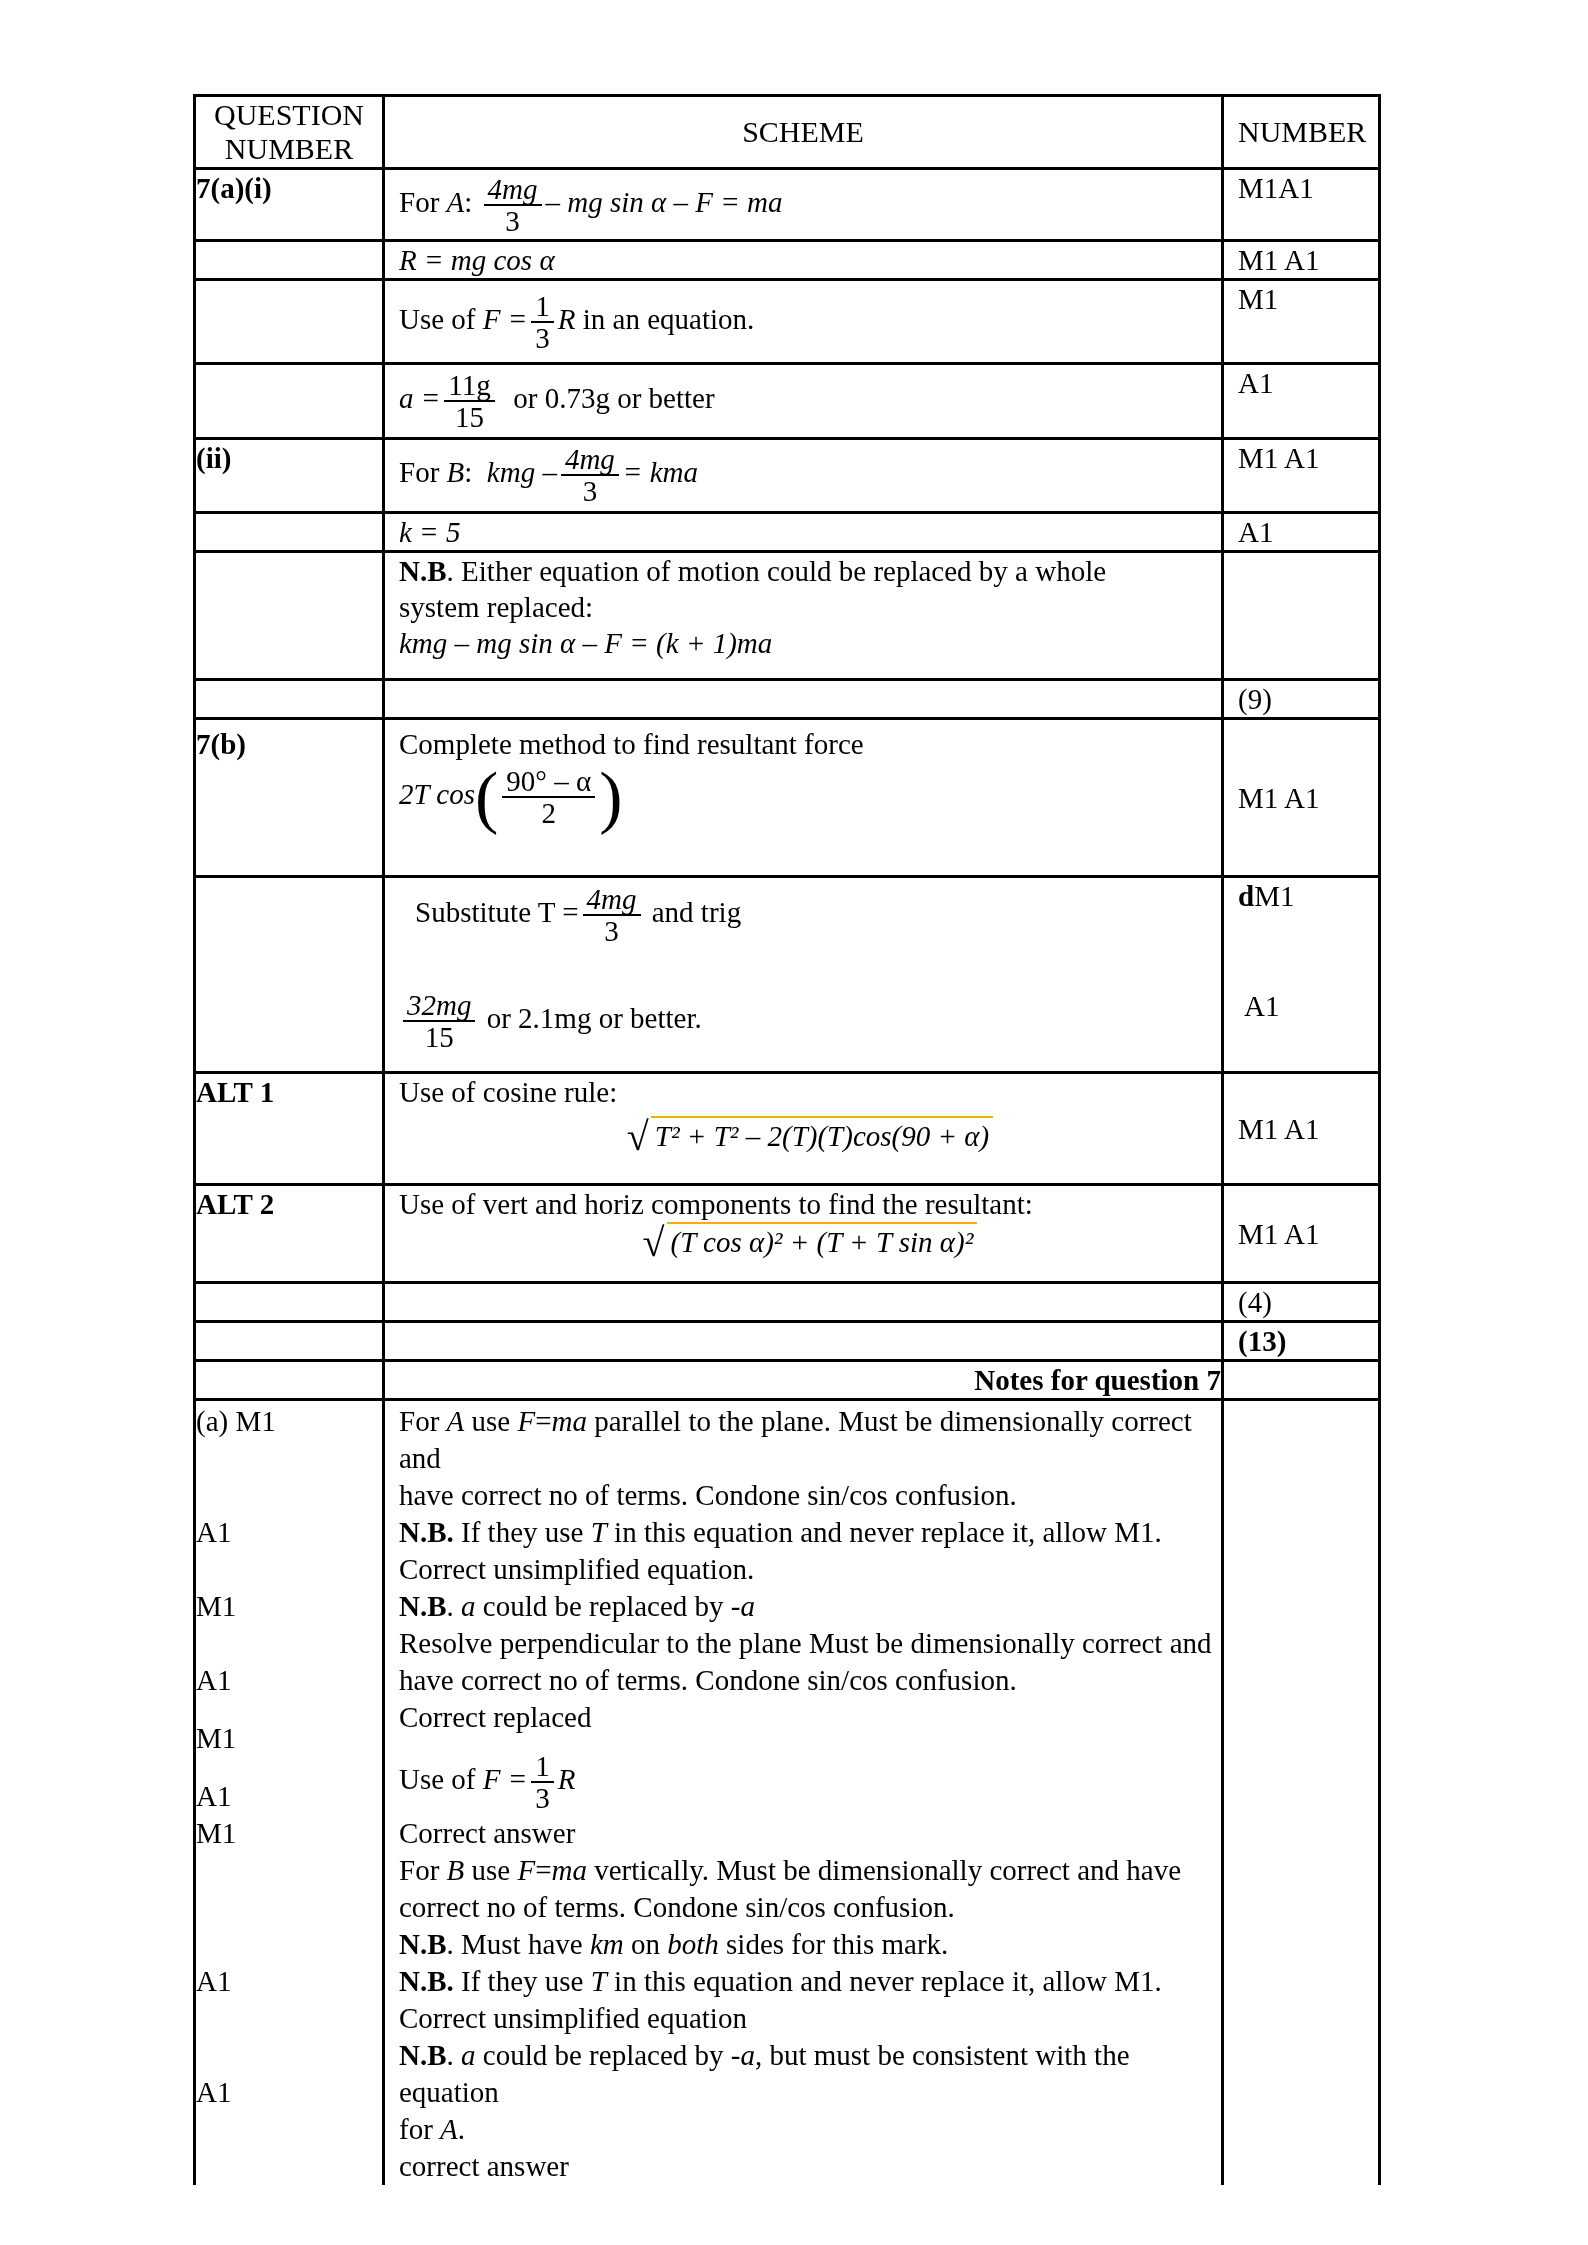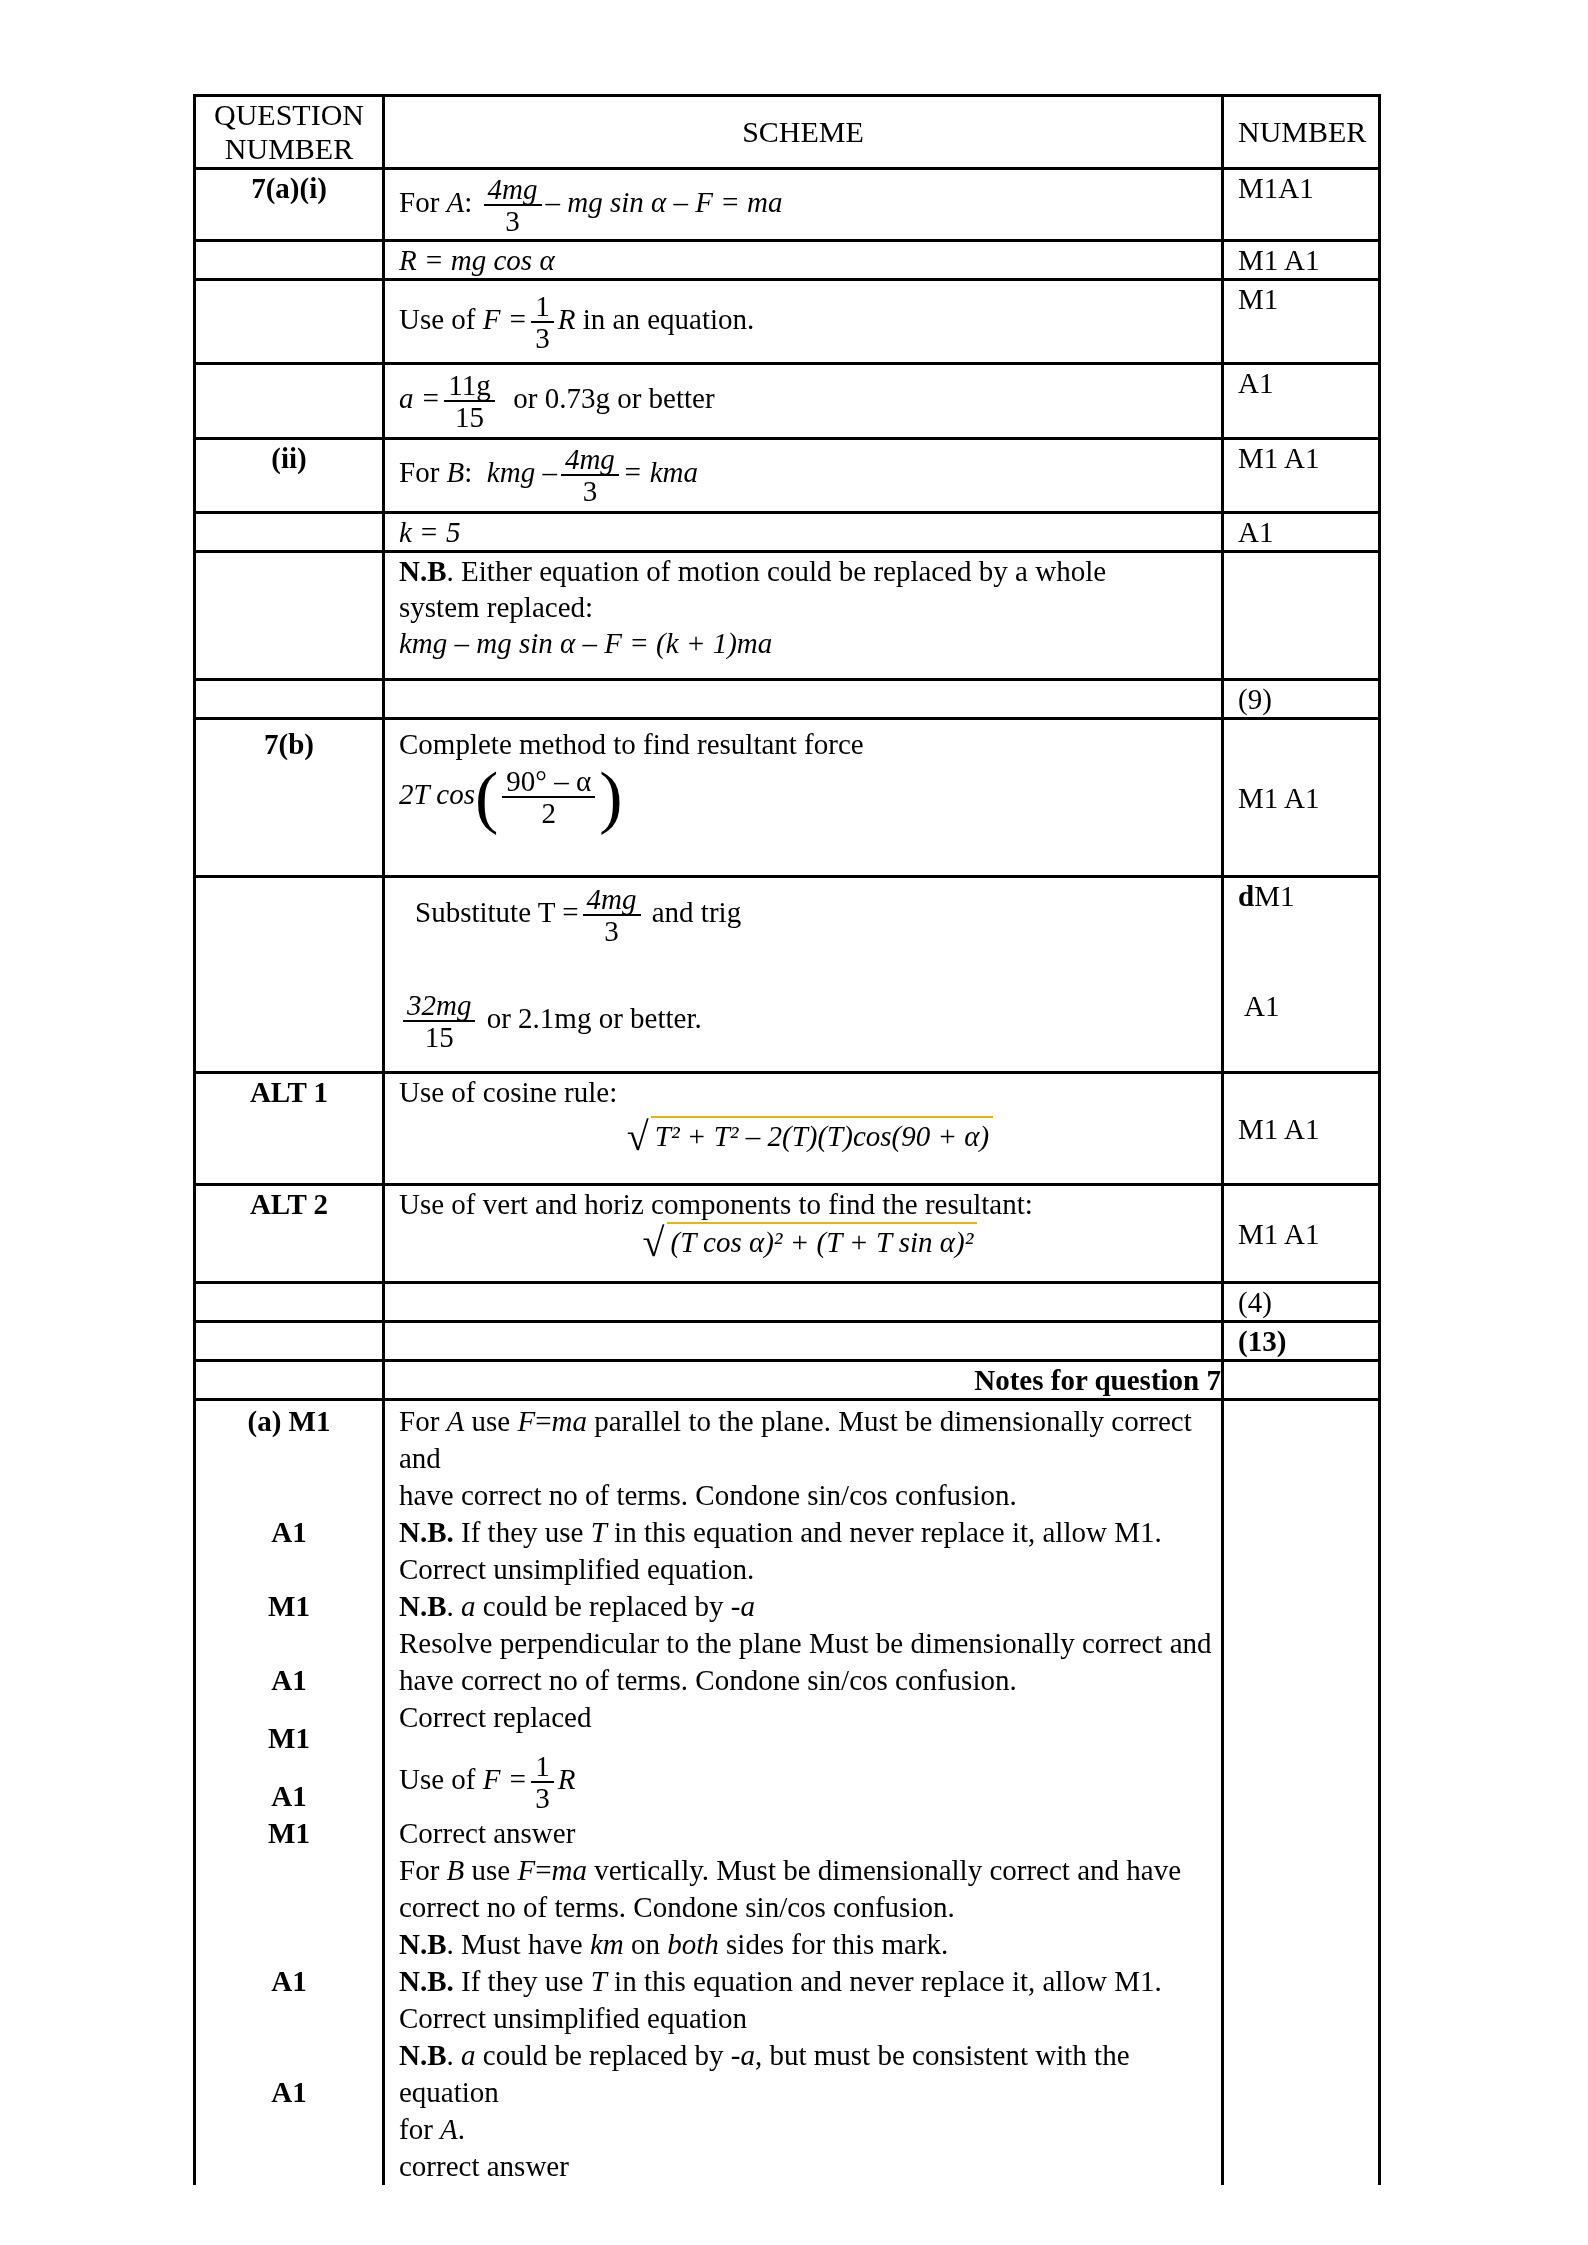--- a/index.html
+++ b/index.html
@@ -1,35 +1,35 @@
 <!DOCTYPE html>
 <html><head>
 <meta charset="utf-8">
 <style>
   html, body { margin: 0; padding: 0; background: #ffffff; }
   body { width: 1588px; height: 2245px; position: relative; font-family: "Liberation Serif", serif; color: #000; }
   .tbl { position: absolute; left: 193px; top: 94px; width: 1172px; border-collapse: collapse; table-layout: fixed; }
   .tbl td { border: 3px solid #000; vertical-align: top; padding: 0; font-size: 29px; line-height: 36px; }
-  .c1 { width: 186px; text-align: center; }
+  .c1 { width: 186px; }
   .c2 { width: 836px; padding-left: 14px !important; }
   .c3 { width: 140px; padding-left: 14px !important; }
   .hdr td { height: 70px; vertical-align: middle; font-size: 30px; line-height: 34px; }
   .hdr .c1 { text-align: center; }
   .hdr .c2 { text-align: center; padding-left: 0 !important; }
   .qn { font-weight: bold; padding-top: 2px; }
   .it { font-style: italic; }
   .b { font-weight: bold; }
   .frac { display: inline-flex; flex-direction: column; align-items: center; vertical-align: middle; margin: 0 4px; line-height: 30px; }
   .frac .num { border-bottom: 2px solid #000; padding: 0 4px; }
   .frac .den { padding: 0 4px; }
   .sqrt { display: inline-block; border-top: 2px solid #eab308; padding: 0 4px; margin-left: 2px; }
   .sqrt-sign { font-size: 40px; vertical-align: -4px; }
   .big-paren { font-size: 70px; font-weight: 100; vertical-align: middle; line-height: 60px; }
   .center-formula { text-align: center; }
-  .notes-row td.c1 { font-weight: bold; }
+  .notes-row td.c1 { font-weight: normal; }
   .notes-row td { line-height: 37px; }
 </style>
 </head>
 <body>
 
 <table class="tbl">
 
   <tbody>
       <tr class="hdr">
     <td class="c1">

